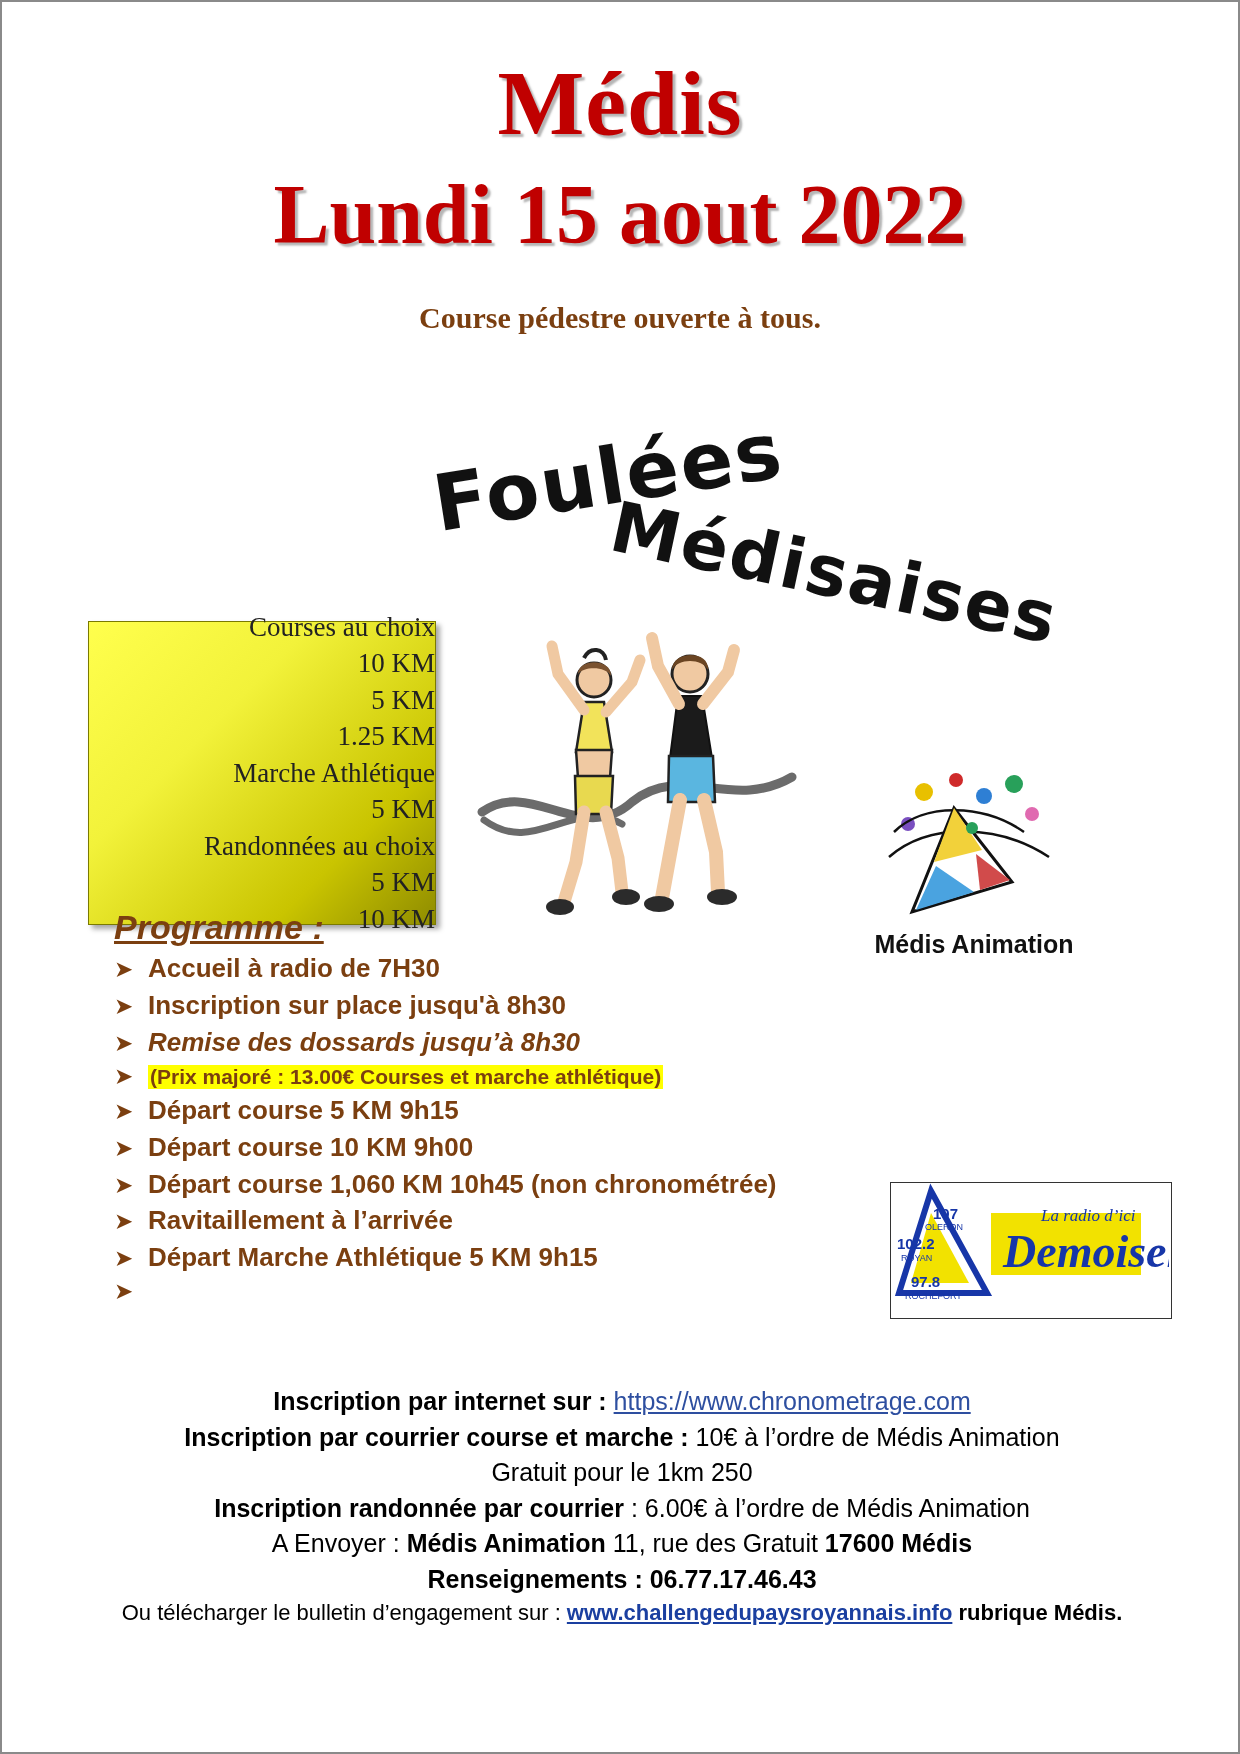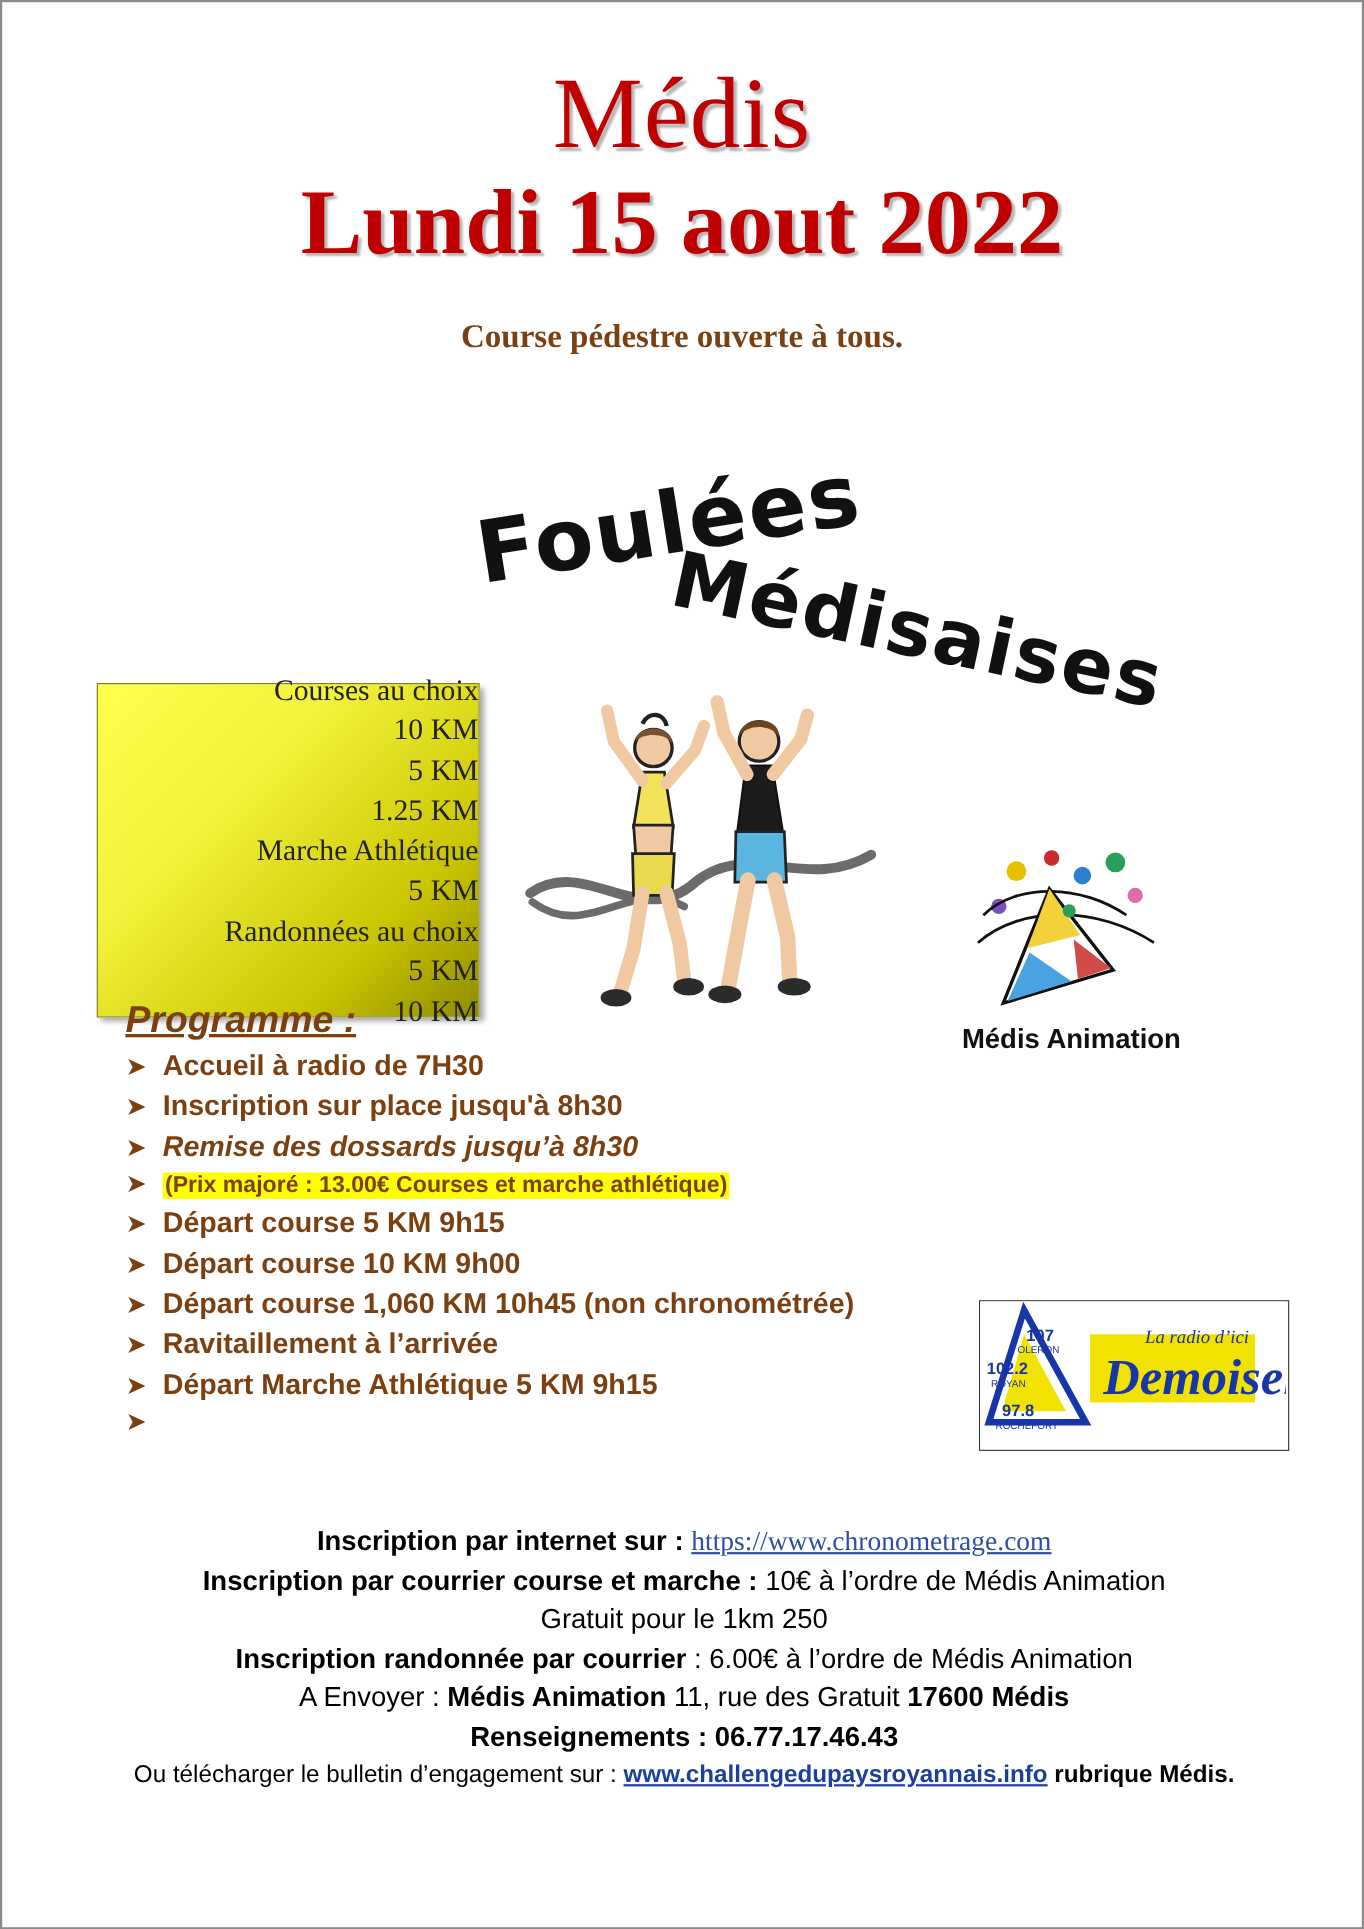--- a/index.html
+++ b/index.html
@@ -24,34 +24,34 @@
     background: #fff;
   }
 
   
   .title-block {
     text-align: center;
     padding-top: 55px;
   }
   .title-main {
     font-family: "Liberation Serif", serif;
-    font-weight: normal;
+    font-weight: bold;
     font-size: 92px;
     color: #c00000;
     line-height: 1.0;
     text-shadow: 3px 3px 2px rgba(120,120,120,0.55);
     letter-spacing: 1px;
   }
   .title-sub {
     font-family: "Liberation Serif", serif;
     font-weight: bold;
     font-size: 84px;
     color: #c00000;
     line-height: 1.05;
-    margin-top: 10px;
+    margin-top: 22px;
     text-shadow: 3px 3px 2px rgba(120,120,120,0.55);
   }
   .tagline {
     font-family: "Liberation Serif", serif;
     font-weight: bold;
     font-size: 30px;
     color: #7b3f10;
     margin-top: 42px;
   }
 
@@ -196,21 +196,21 @@
     text-align: center;
   }
   .bline {
     font-family: "Liberation Sans", sans-serif;
     font-size: 25px;
     color: #000;
     line-height: 1.42;
   }
   .bline b { font-weight: bold; }
   .serif-link {
-    font-family: Liberation Serif, serif;
+    font-family: Liberation Sans, sans-serif;
     font-size: 25px;
     color: #2e4fa0;
     text-decoration: underline;
     margin-top: 39px;
   }
   .blue-link {
     color: #1a3fa0;
     text-decoration: underline;
     font-weight: bold;
   }

